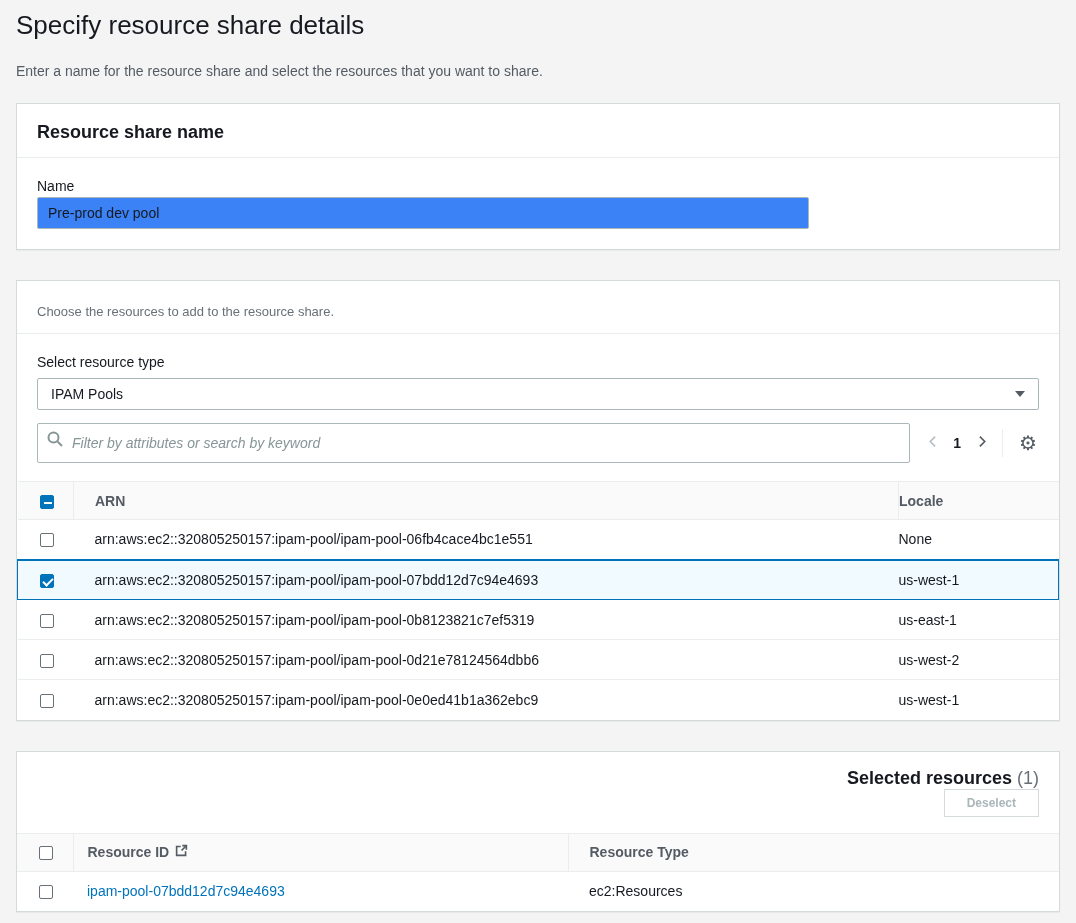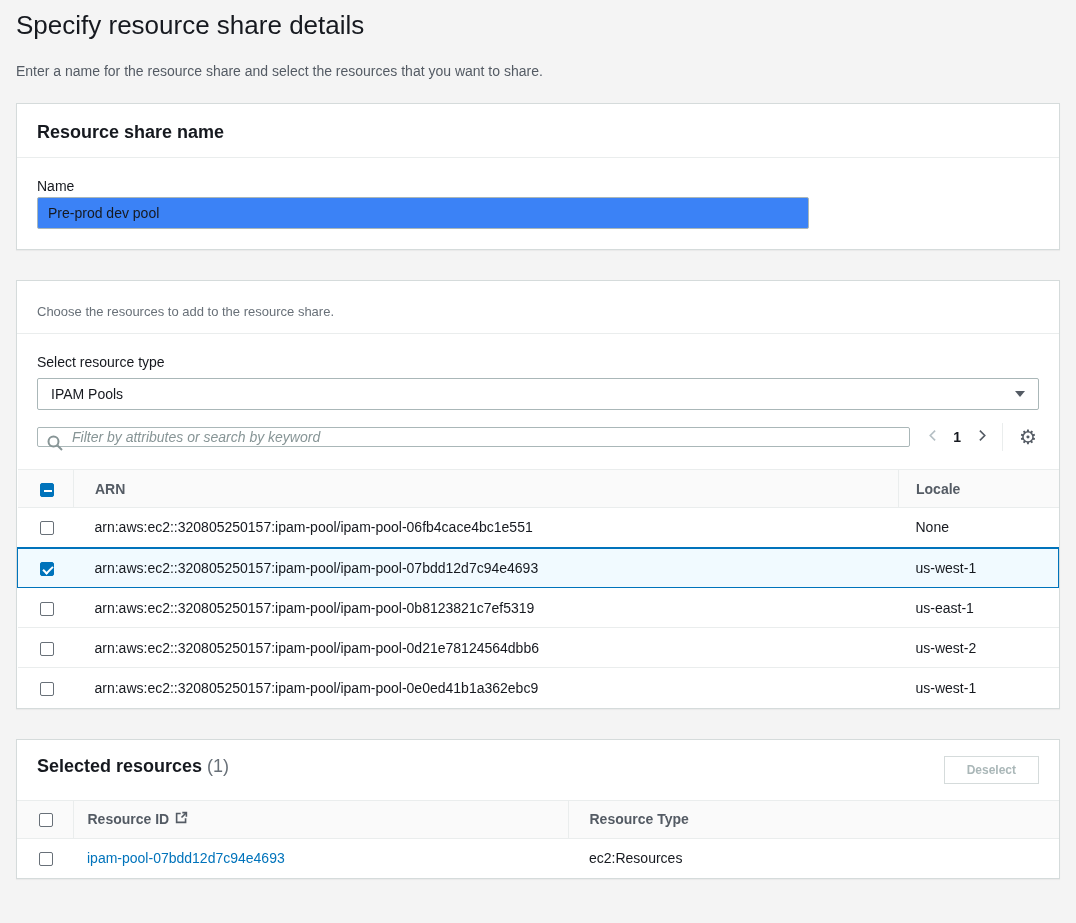--- a/index.html
+++ b/index.html
@@ -93,21 +93,21 @@
     width: 0; height: 0;
     border-left: 5px solid transparent;
     border-right: 5px solid transparent;
     border-top: 6px solid #545b64;
   }
 
   .filter-row { display: flex; align-items: center; margin-top: 13px; }
   .filter-wrap { position: relative; flex: 1; margin-right: 10px; }
   .filter-wrap input {
     width: 100%;
-    height: 20px;
+    height: 40px;
     border: 1px solid #aab7b8;
     border-radius: 2px;
     padding: 4px 10px 4px 34px;
     font-size: 14px;
     font-family: "Liberation Sans", sans-serif;
     color: #16191f;
     background: #fff;
   }
   .filter-wrap input::placeholder { color: #879596; font-style: italic; }
   .search-icon { position: absolute; left: 10px; top: 8px; }
@@ -146,21 +146,21 @@
     height: 38px;
     border-top: 1px solid #eaeded;
     border-bottom: 1px solid #eaeded;
     padding: 0;
   }
   th.sep { border-left: 1px solid #eaeded; }
   tbody td { height: 40px; border-top: 1px solid #eaeded; padding: 0; }
   tbody tr:first-child td { border-top: none; }
   td.col-check, th.col-check { padding-left: 22px; width: 56px; }
   th.col-arn, td.cell-arn { padding-left: 21px; }
-  th.col-locale, td.cell-locale { padding-left: 17px; }
+  th.col-locale, td.cell-locale { }
   th.col-id, td.cell-id { padding-left: 14px; }
   th.col-type, td.cell-type { padding-left: 21px; }
 
   tr.selected td {
     background: #f1faff;
     border-top: 2px solid #0073bb;
     border-bottom: 1px solid #0073bb;
   }
   tr.selected td:first-child { border-left: 1px solid #0073bb; }
   tr.selected td:last-child { border-right: 1px solid #0073bb; }
@@ -193,23 +193,24 @@
     content: "";
     position: absolute;
     left: 3px; top: 6px;
     width: 8px; height: 2px;
     background: #fff;
   }
 
   
   .sel-header {
     display: flex;
-    align-items: flex-start;
+    align-items: flex-end;
     justify-content: space-between;
     padding: 16px 20px;
+    flex-direction: column;
   }
   .sel-header h2 { font-size: 18px; font-weight: bold; margin: 0; }
   .sel-header .count { color: #687078; font-weight: 400; }
   .deselect-btn {
     background: #fff;
     border: 1px solid #d5dbdb;
     border-radius: 0;
     color: #aab7b8;
     font-weight: bold;
     font-size: 12px;

